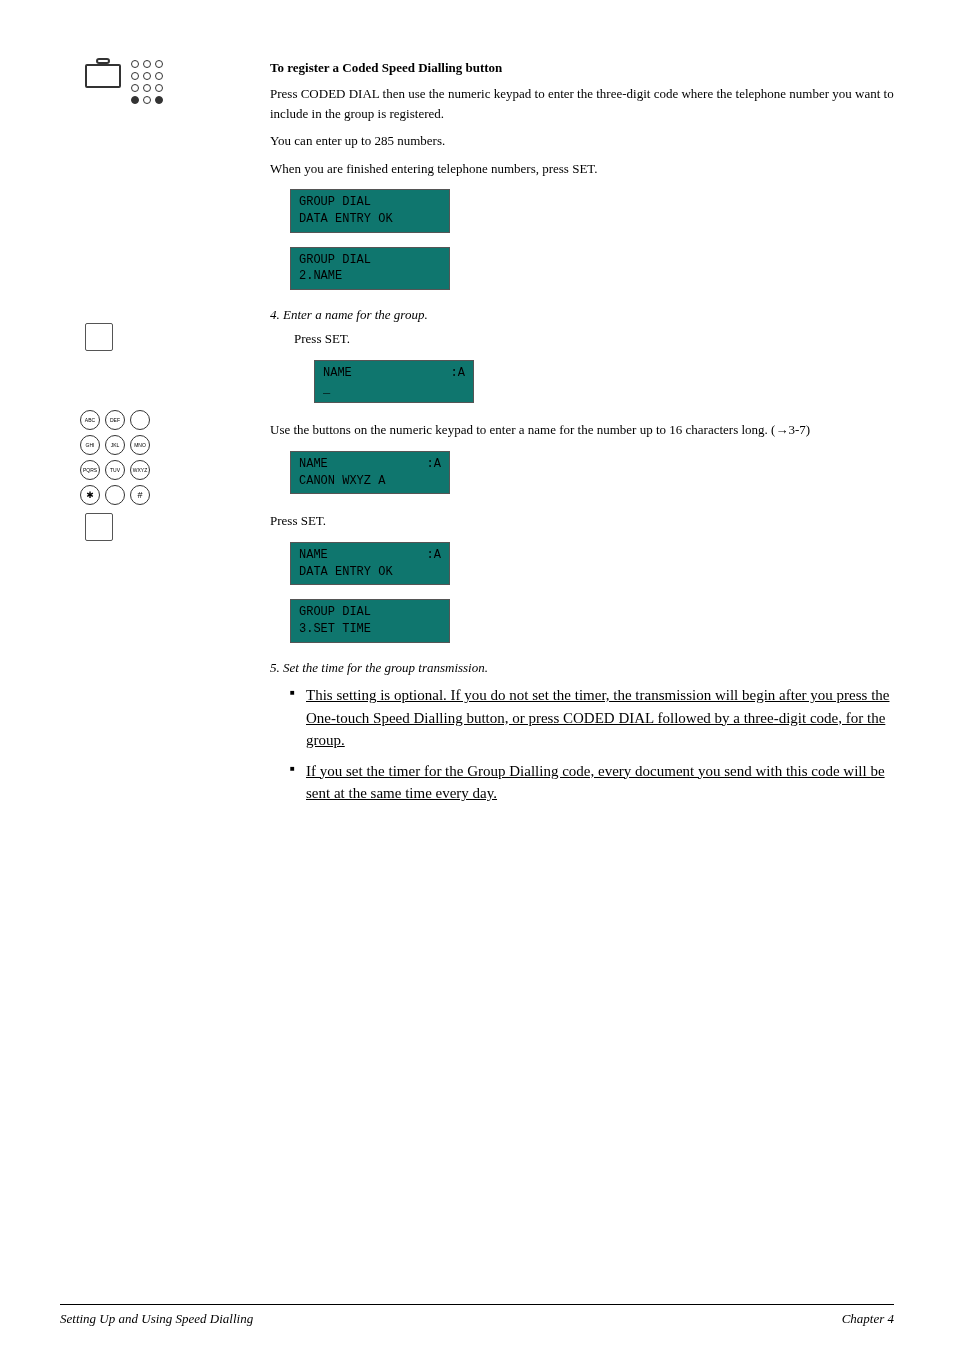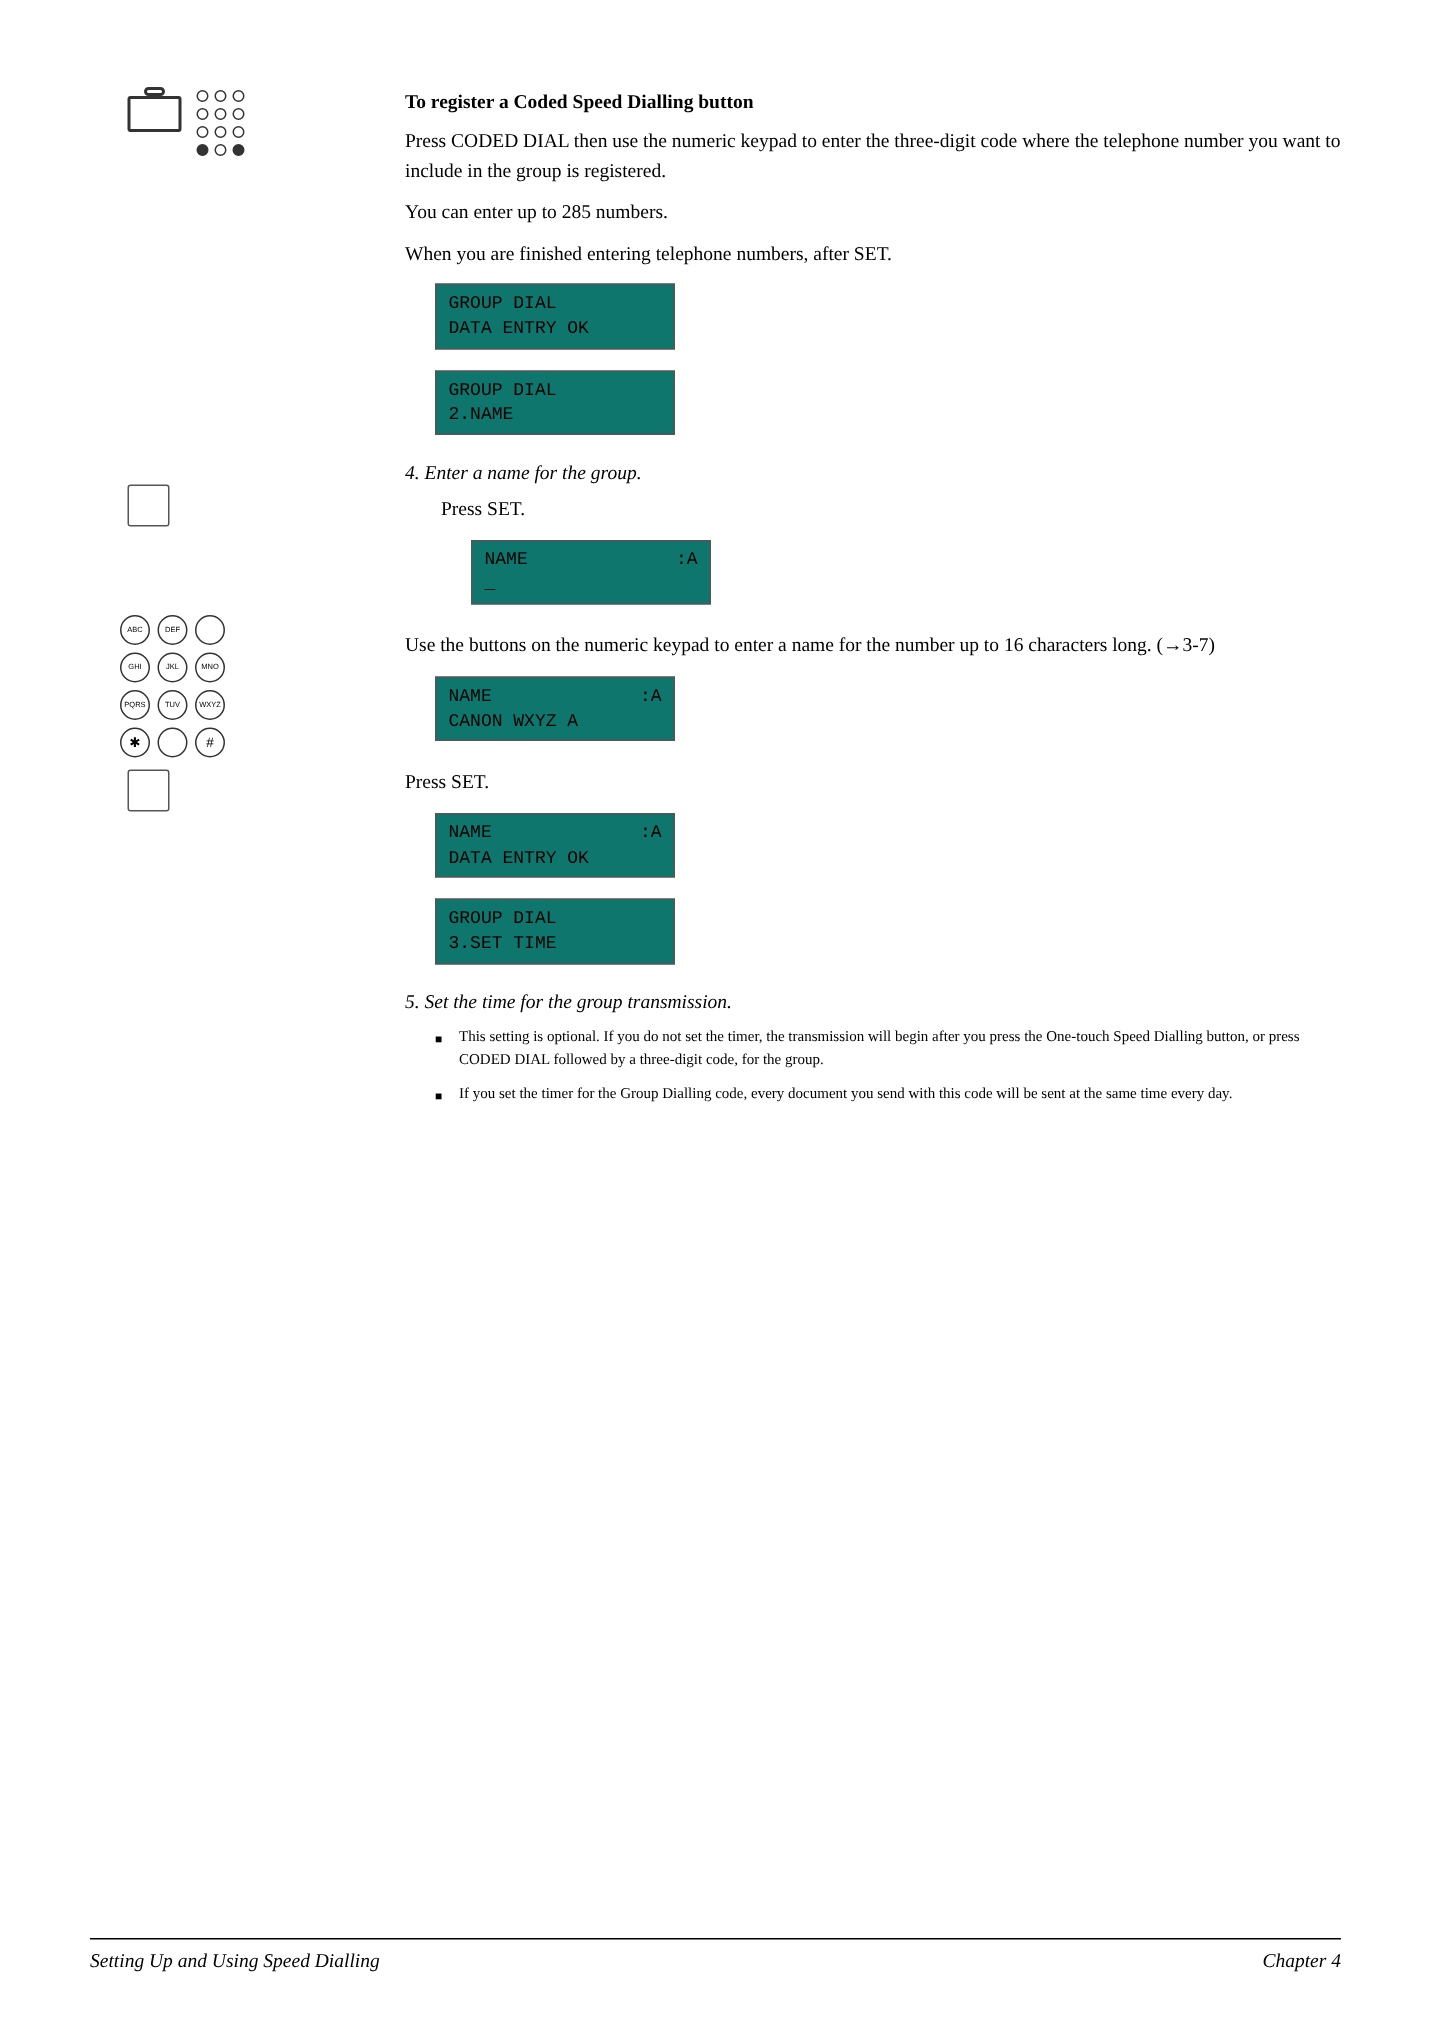--- a/index.html
+++ b/index.html
@@ -57,39 +57,40 @@
       font-style: italic;
     }
 
     
     .bullet-list {
       margin: 8px 0 8px 20px;
       list-style: none;
     }
 
     .bullet-list li {
-      font-size: 10px;
+      font-size: 15px;
       line-height: 1.5;
       margin-bottom: 8px;
       padding-left: 16px;
       position: relative;
+      text-decoration: underline;
     }
 
     .bullet-list li::before {
       content: '■';
       font-size: 8px;
       position: absolute;
       left: 0;
       top: 3px;
     }
 
     
     .footer {
       position: absolute;
-      bottom: 36px;
+      bottom: 24px;
       left: 60px;
       right: 60px;
       border-top: 1px solid #000;
       padding-top: 6px;
       display: flex;
       justify-content: space-between;
       font-style: italic;
       font-size: 13px;
     }
 
@@ -128,21 +129,21 @@
         </div>
       </div>
     </div>
 
     <p class="section-heading">To register a Coded Speed Dialling button</p>
 
     <p class="body-text">Press CODED DIAL then use the numeric keypad to enter the three-digit code where the telephone number you want to include in the group is registered.</p>
 
     <p class="body-text">You can enter up to 285 numbers.</p>
 
-    <p class="body-text">When you are finished entering telephone numbers, after SET.</p>
+    <p class="body-text">When you are finished entering telephone numbers, press SET.</p>
 
     <div class="lcd-group">
       <div class="lcd-box">
         <div>GROUP DIAL</div>
         <div>DATA ENTRY OK</div>
       </div>
     </div>
 
     <div class="lcd-group">
       <div class="lcd-box">

